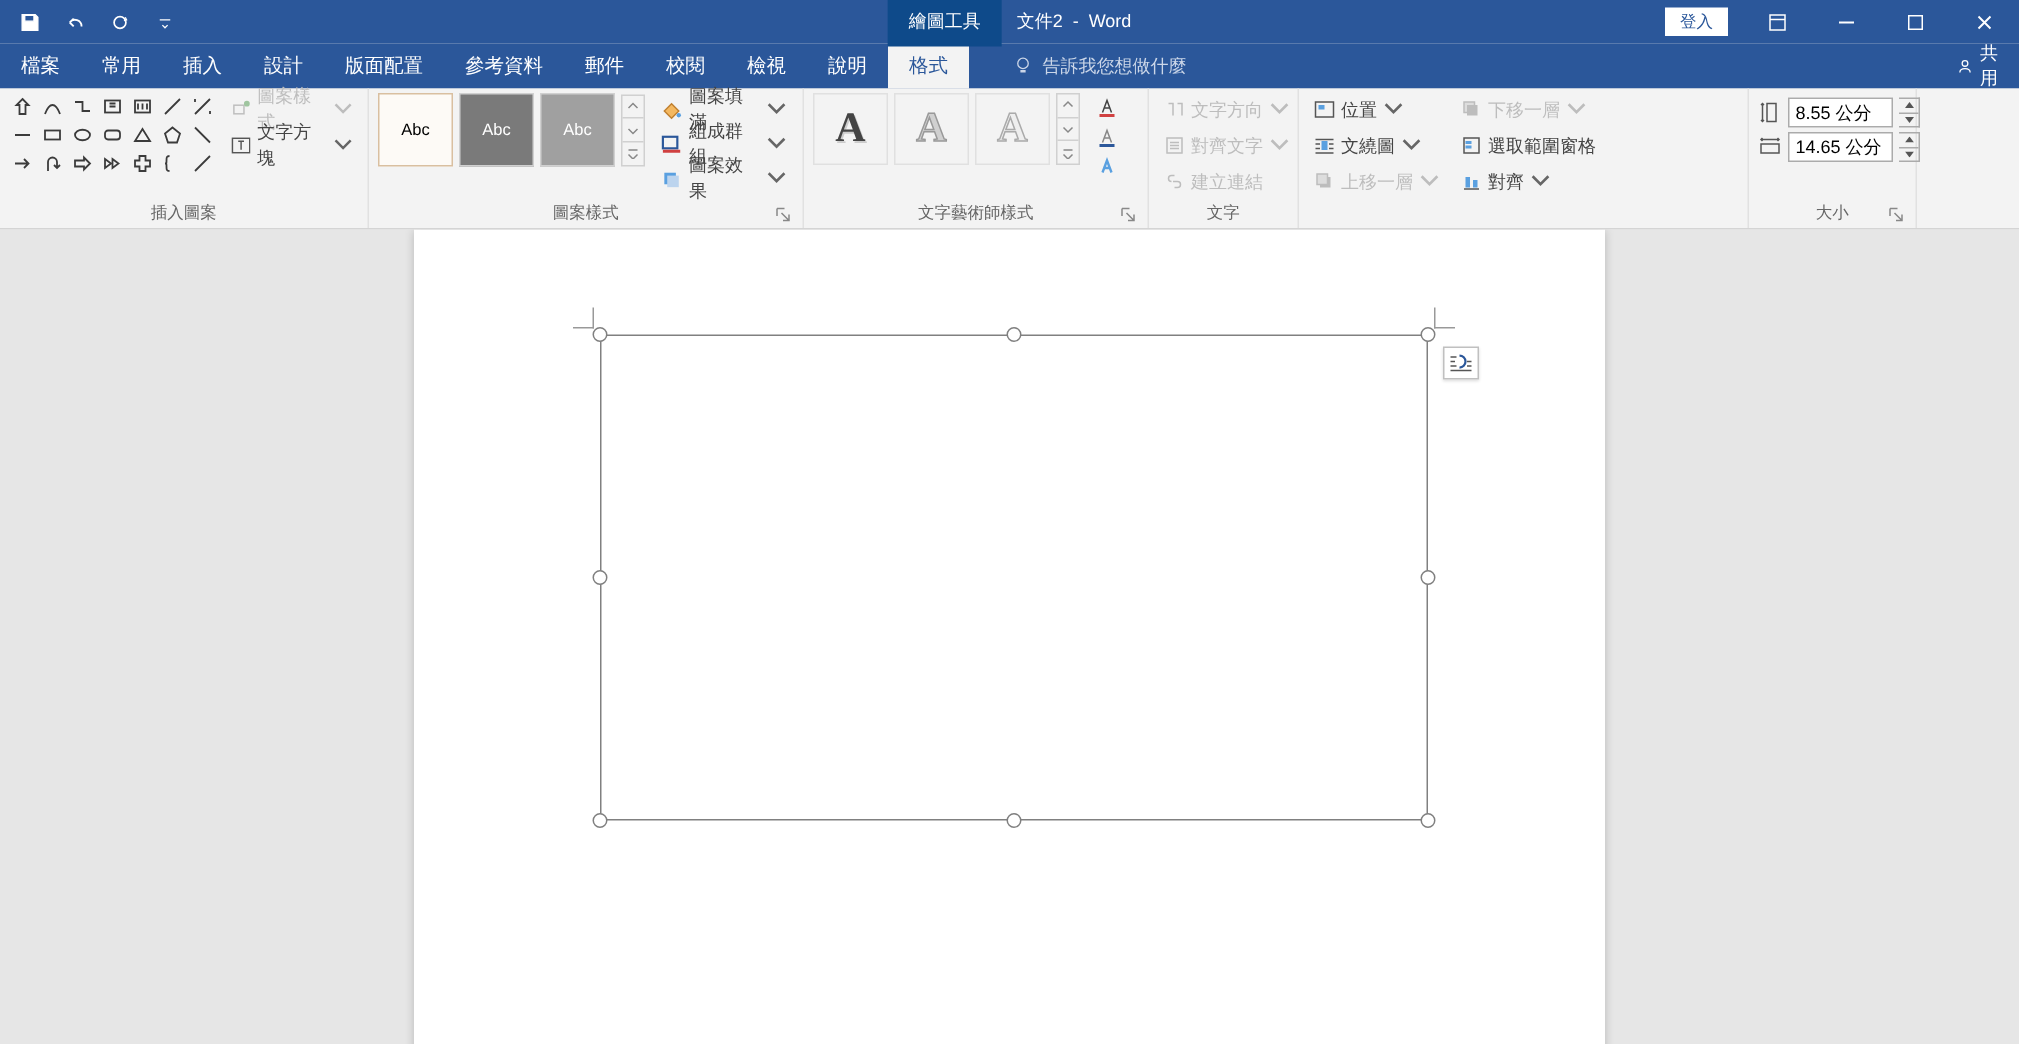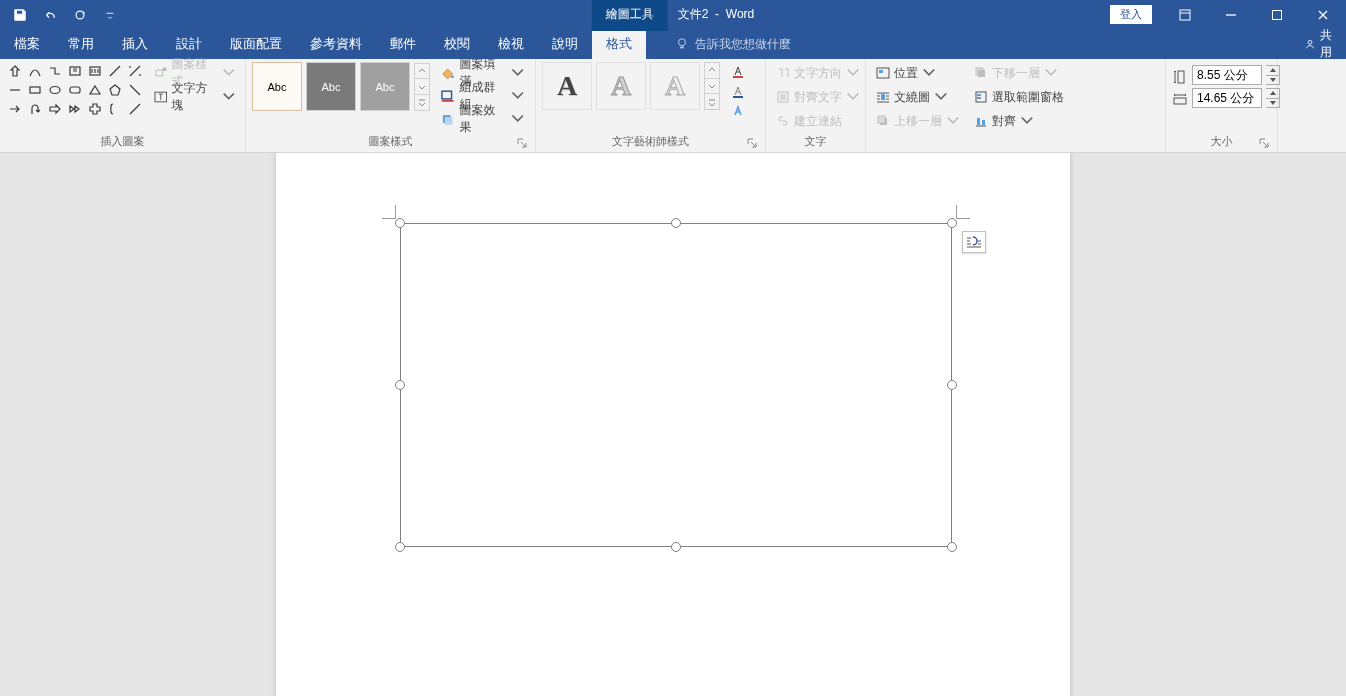--- a/index.html
+++ b/index.html
@@ -66,21 +66,21 @@
 
 .wa-side { margin-left: 4px; display: flex; flex-direction: column; gap: 2px; }
 .wa-side .mini { width: 28px; height: 18px; border: 1px solid transparent; display: flex; align-items: center; justify-content: center; cursor: pointer; }
 .wa-side .mini svg { width: 14px; height: 14px; }
 
 
 .vlist { display: flex; flex-direction: column; gap: 2px; }
 .vlist .side-btn { white-space: nowrap; }
 
 
-.size-row { display: flex; align-items: flex-end; gap: 4px; margin: 3px 0; }
+.size-row { display: flex; align-items: center; gap: 4px; margin: 3px 0; }
 .size-row svg { width: 16px; height: 16px; }
 .size-input { width: 70px; height: 20px; border: 1px solid #ababab; font-size: 12px; padding: 0 4px; background: #fff; }
 .spinner { width: 14px; height: 20px; border: 1px solid #ababab; border-left: none; display: flex; flex-direction: column; }
 .spinner div { flex: 1; display: flex; align-items: center; justify-content: center; cursor: pointer; border-bottom: 1px solid #ababab; }
 .spinner div:last-child { border: none; }
 .spinner svg { width: 6px; height: 4px; }
 
 
 .doc-area { position: absolute; top: 153px; left: 0; right: 0; bottom: 0; background: #e6e6e6; display: flex; justify-content: center; overflow: hidden; }
 .page { width: 794px; background: #fff; box-shadow: 0 0 6px rgba(0,0,0,.2); margin-top: 0; position: relative; height: 900px; }

